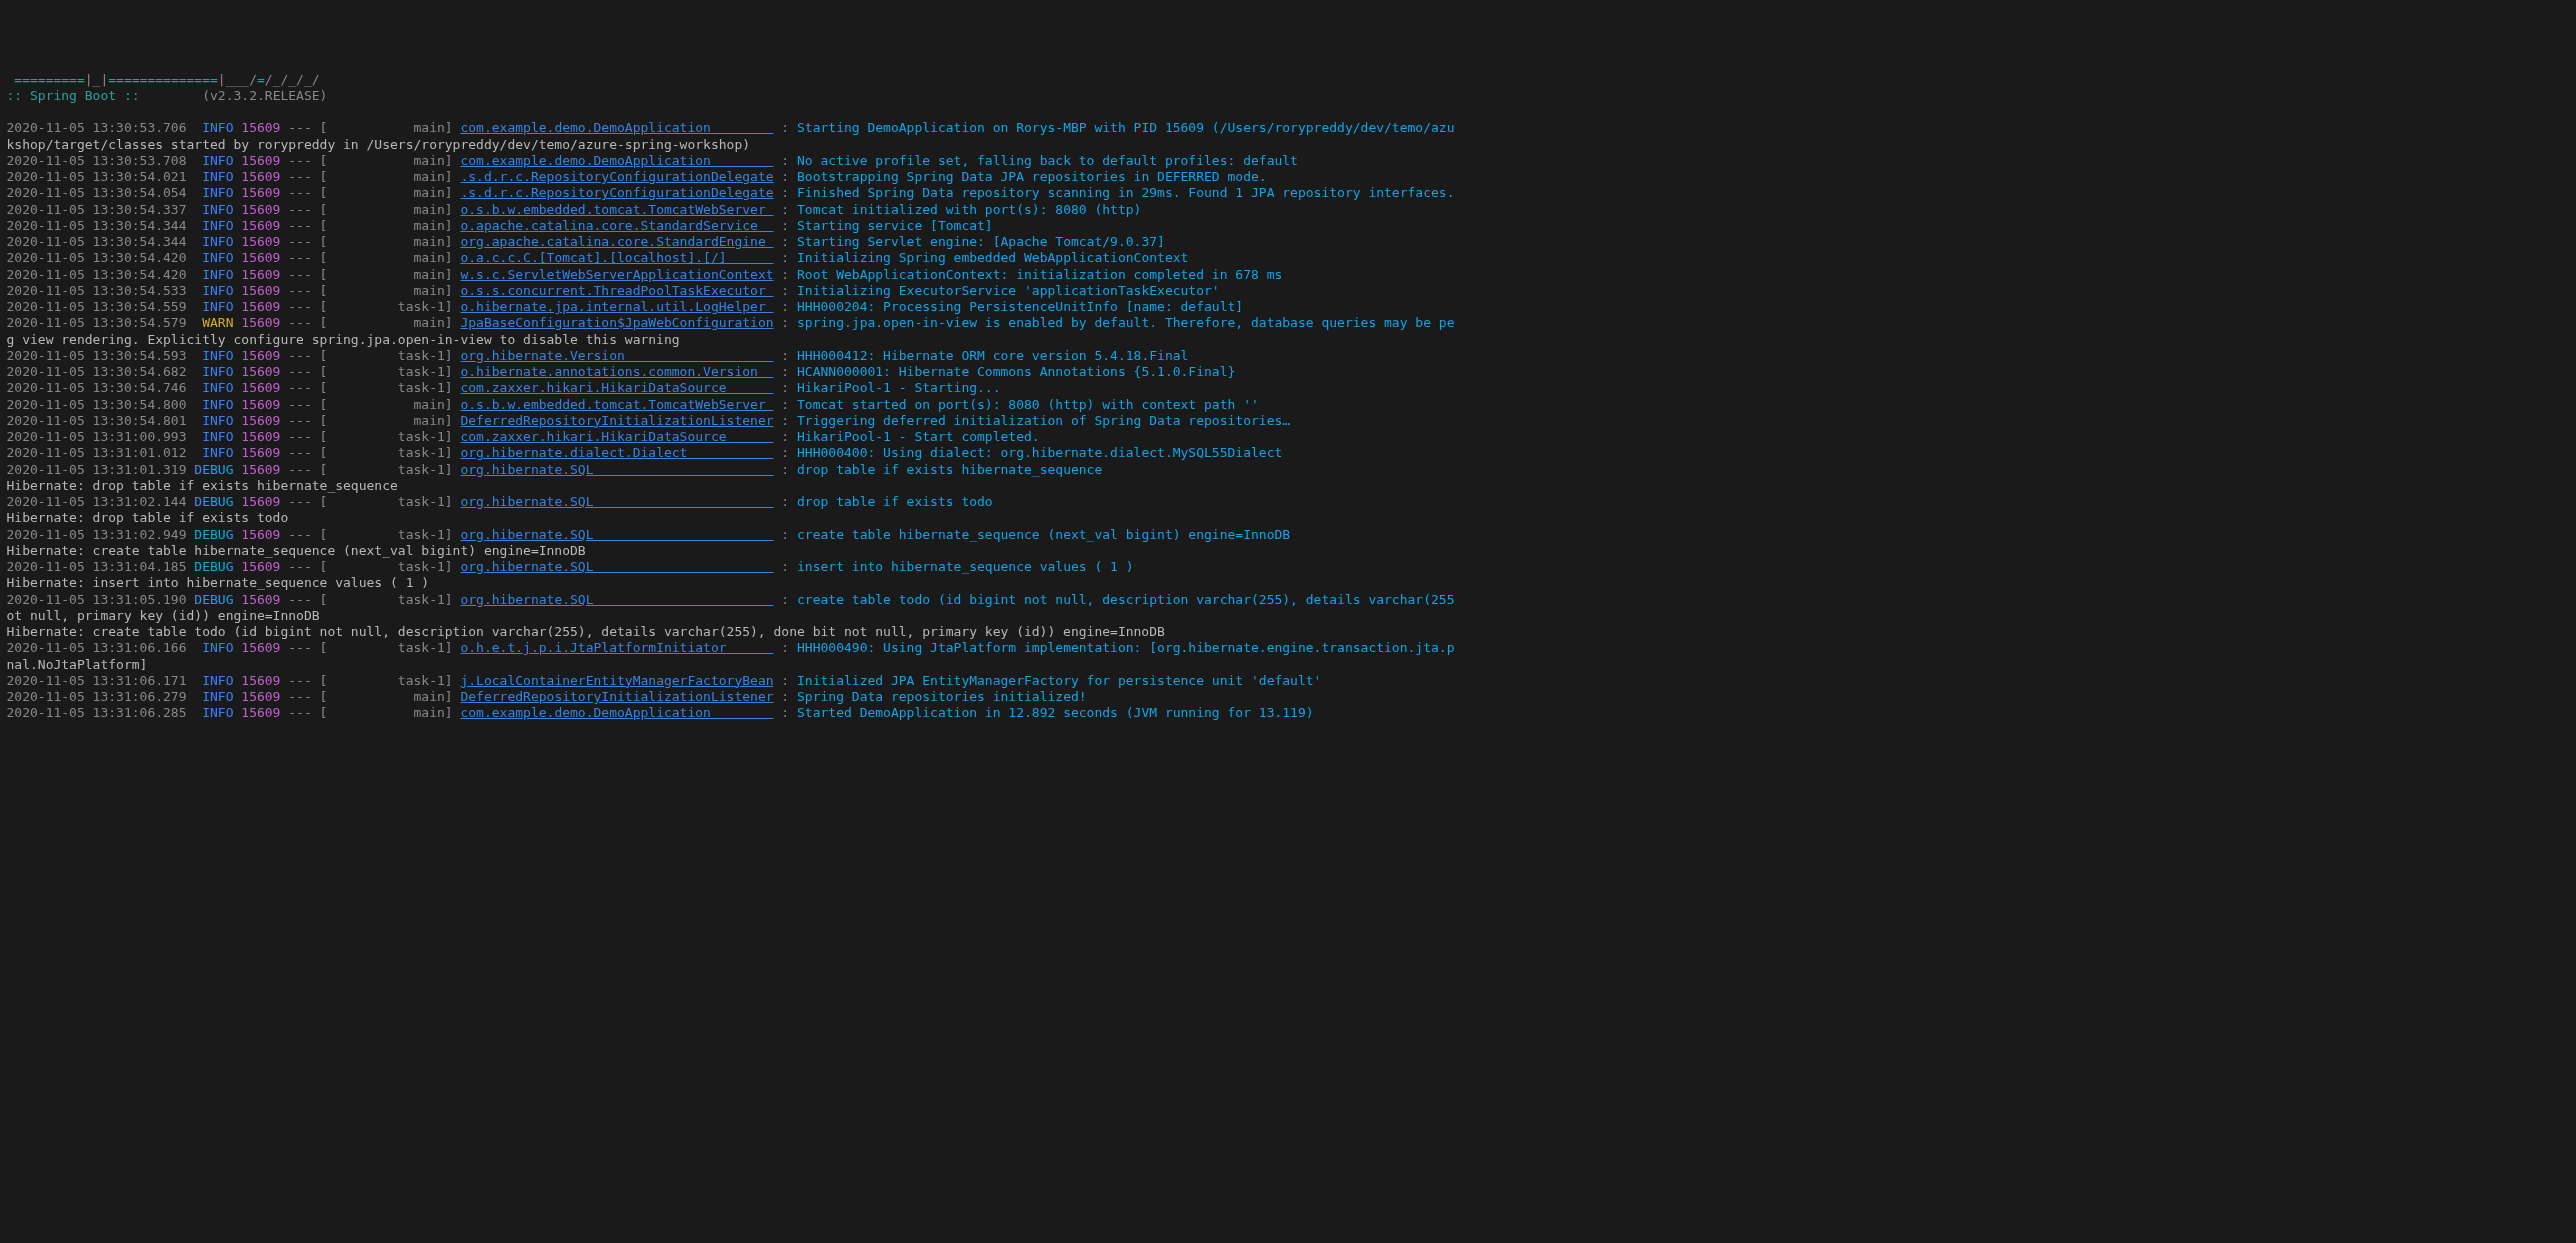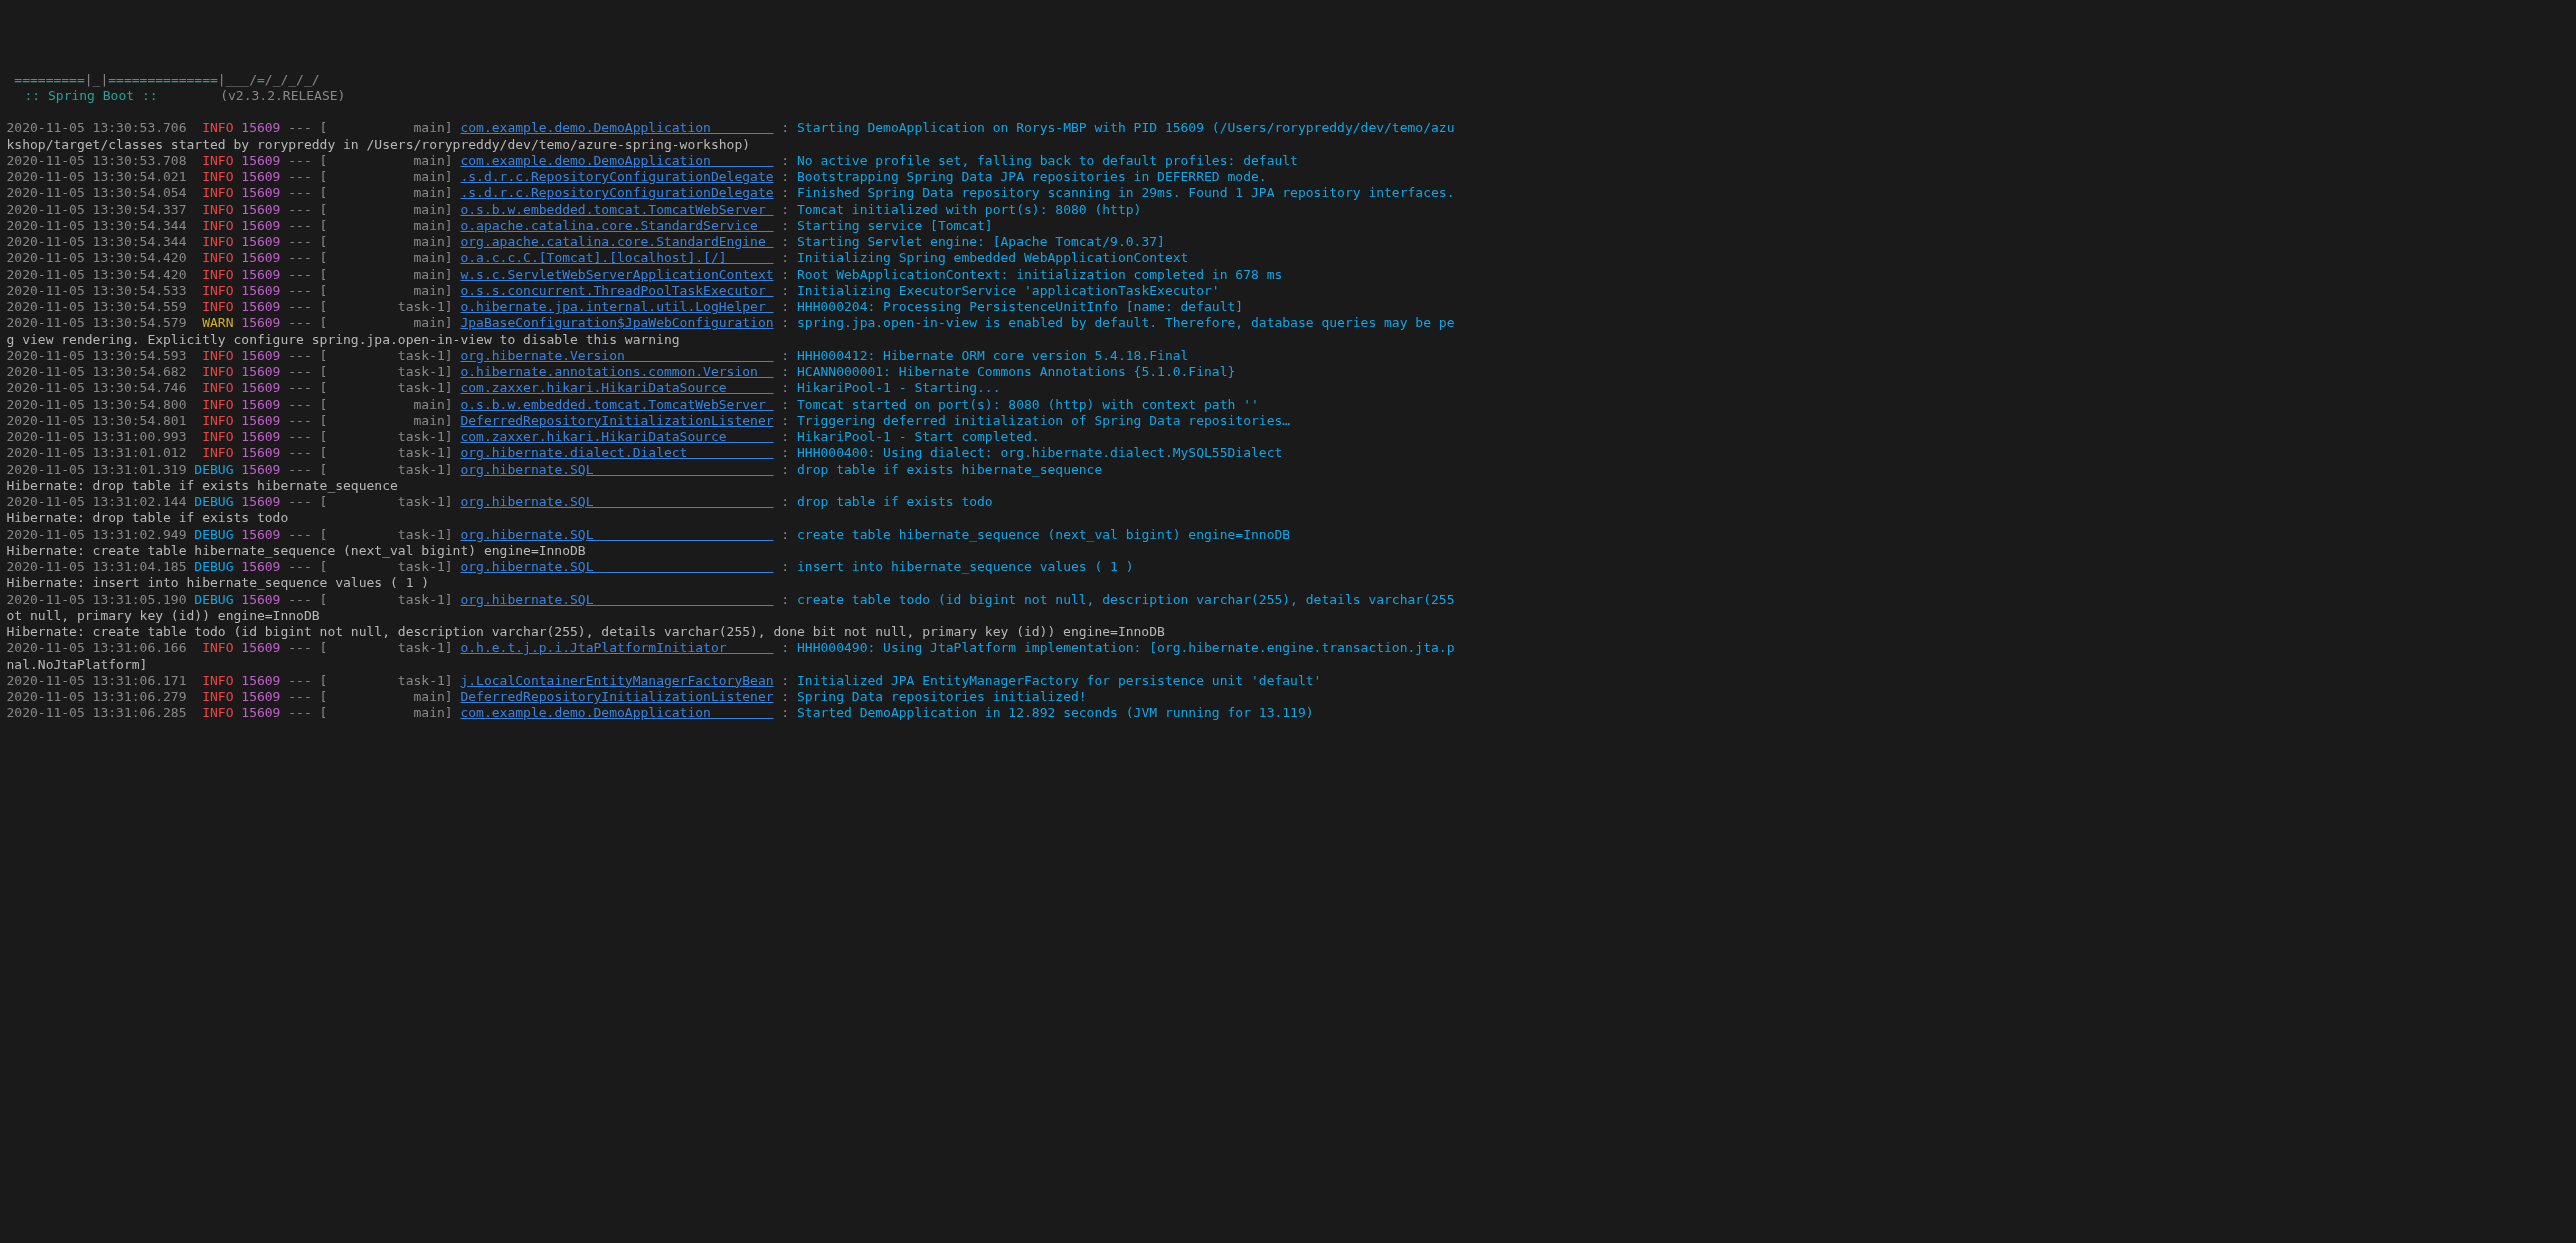--- a/index.html
+++ b/index.html
@@ -8,24 +8,24 @@
     color: #b8b8b8;
     font-family: 'Menlo', 'Monaco', 'Consolas', monospace;
     font-size: 13px;
     line-height: 1.25;
     padding: 6.5px;
     white-space: pre;
     overflow-x: auto;
   }
   .banner { color: #888; }
   .banner-sep { color: #2aa198; }
-  .spring-boot { color: #2aa198; margin-left: 18px; }
+  .spring-boot { color: #2aa198; }
   .version { color: #888; }
   .timestamp { color: #888; }
-  .level-info { color: #ef4444; }
+  .level-info { color: #3b82f6; }
   .level-warn { color: #d4b020; }
   .level-debug { color: #0ea5e9; }
   .pid { color: #c061cb; }
   .thread { color: #888; text-align: right; }
   .logger { color: #3584e4; text-decoration: underline; }
   .colon { color: #888; }
   .msg { color: #0ea5e9; }
   .cont { color: #b8b8b8; }
   .log-line { display: block; }
 </style>

